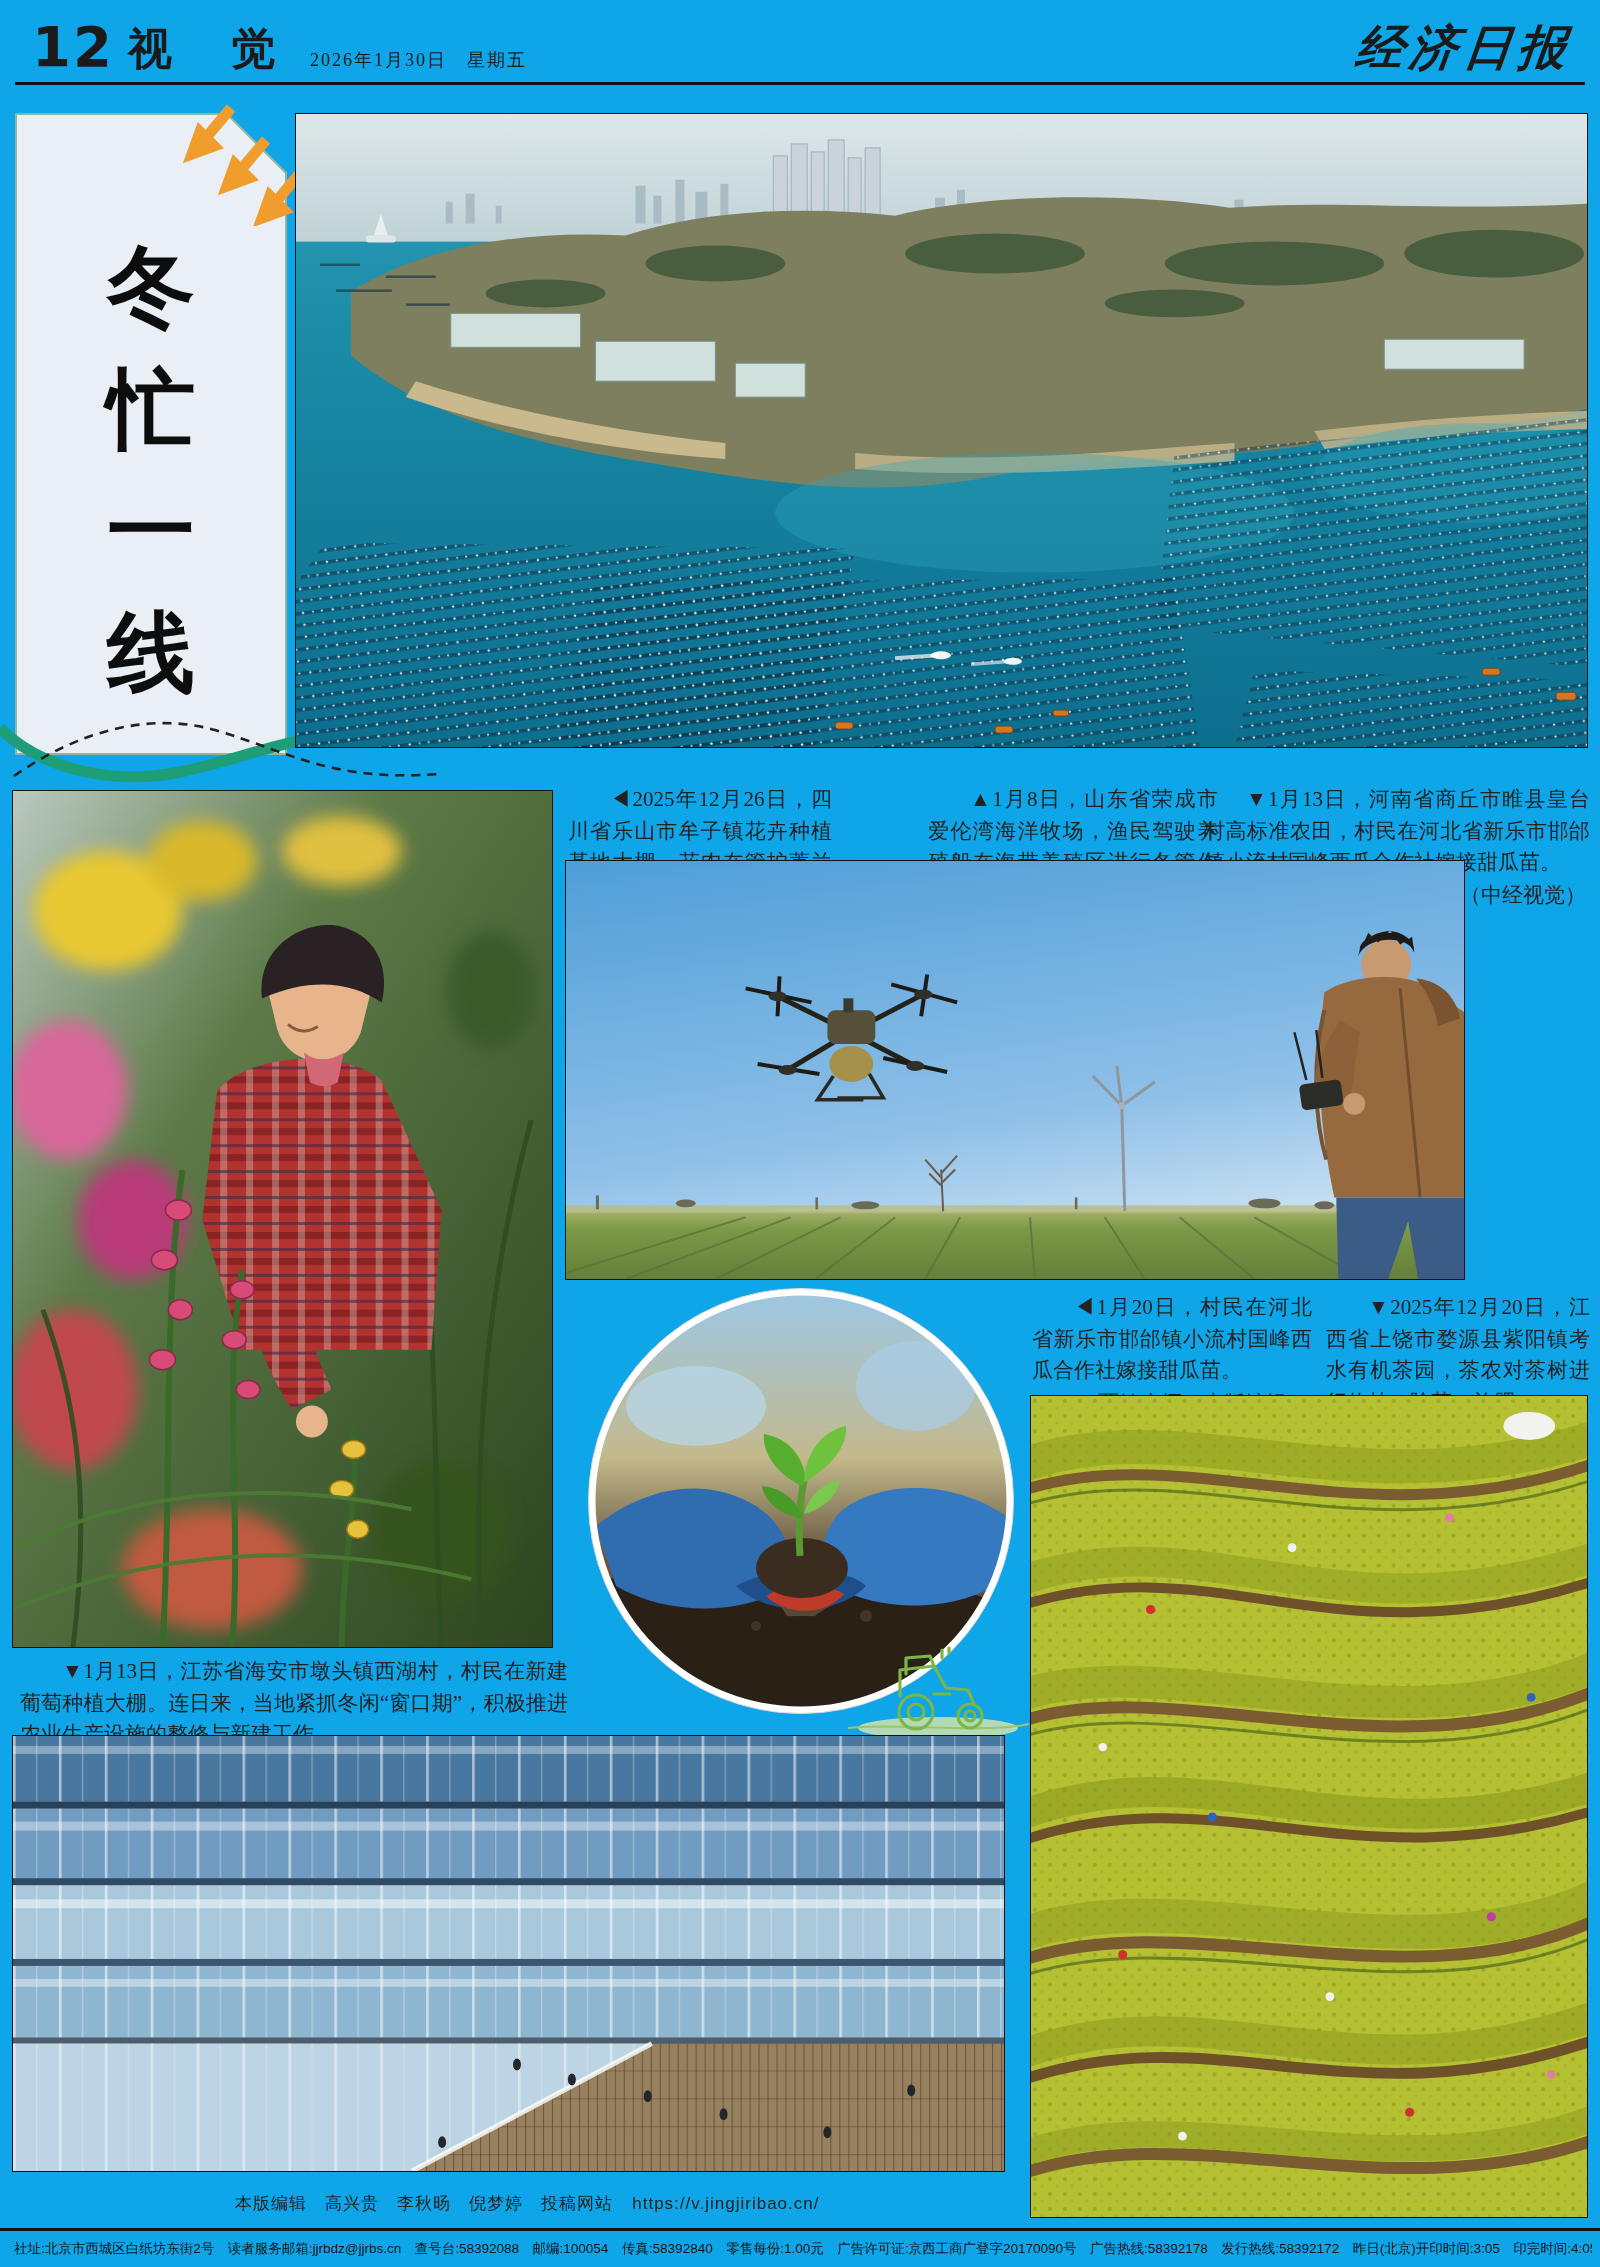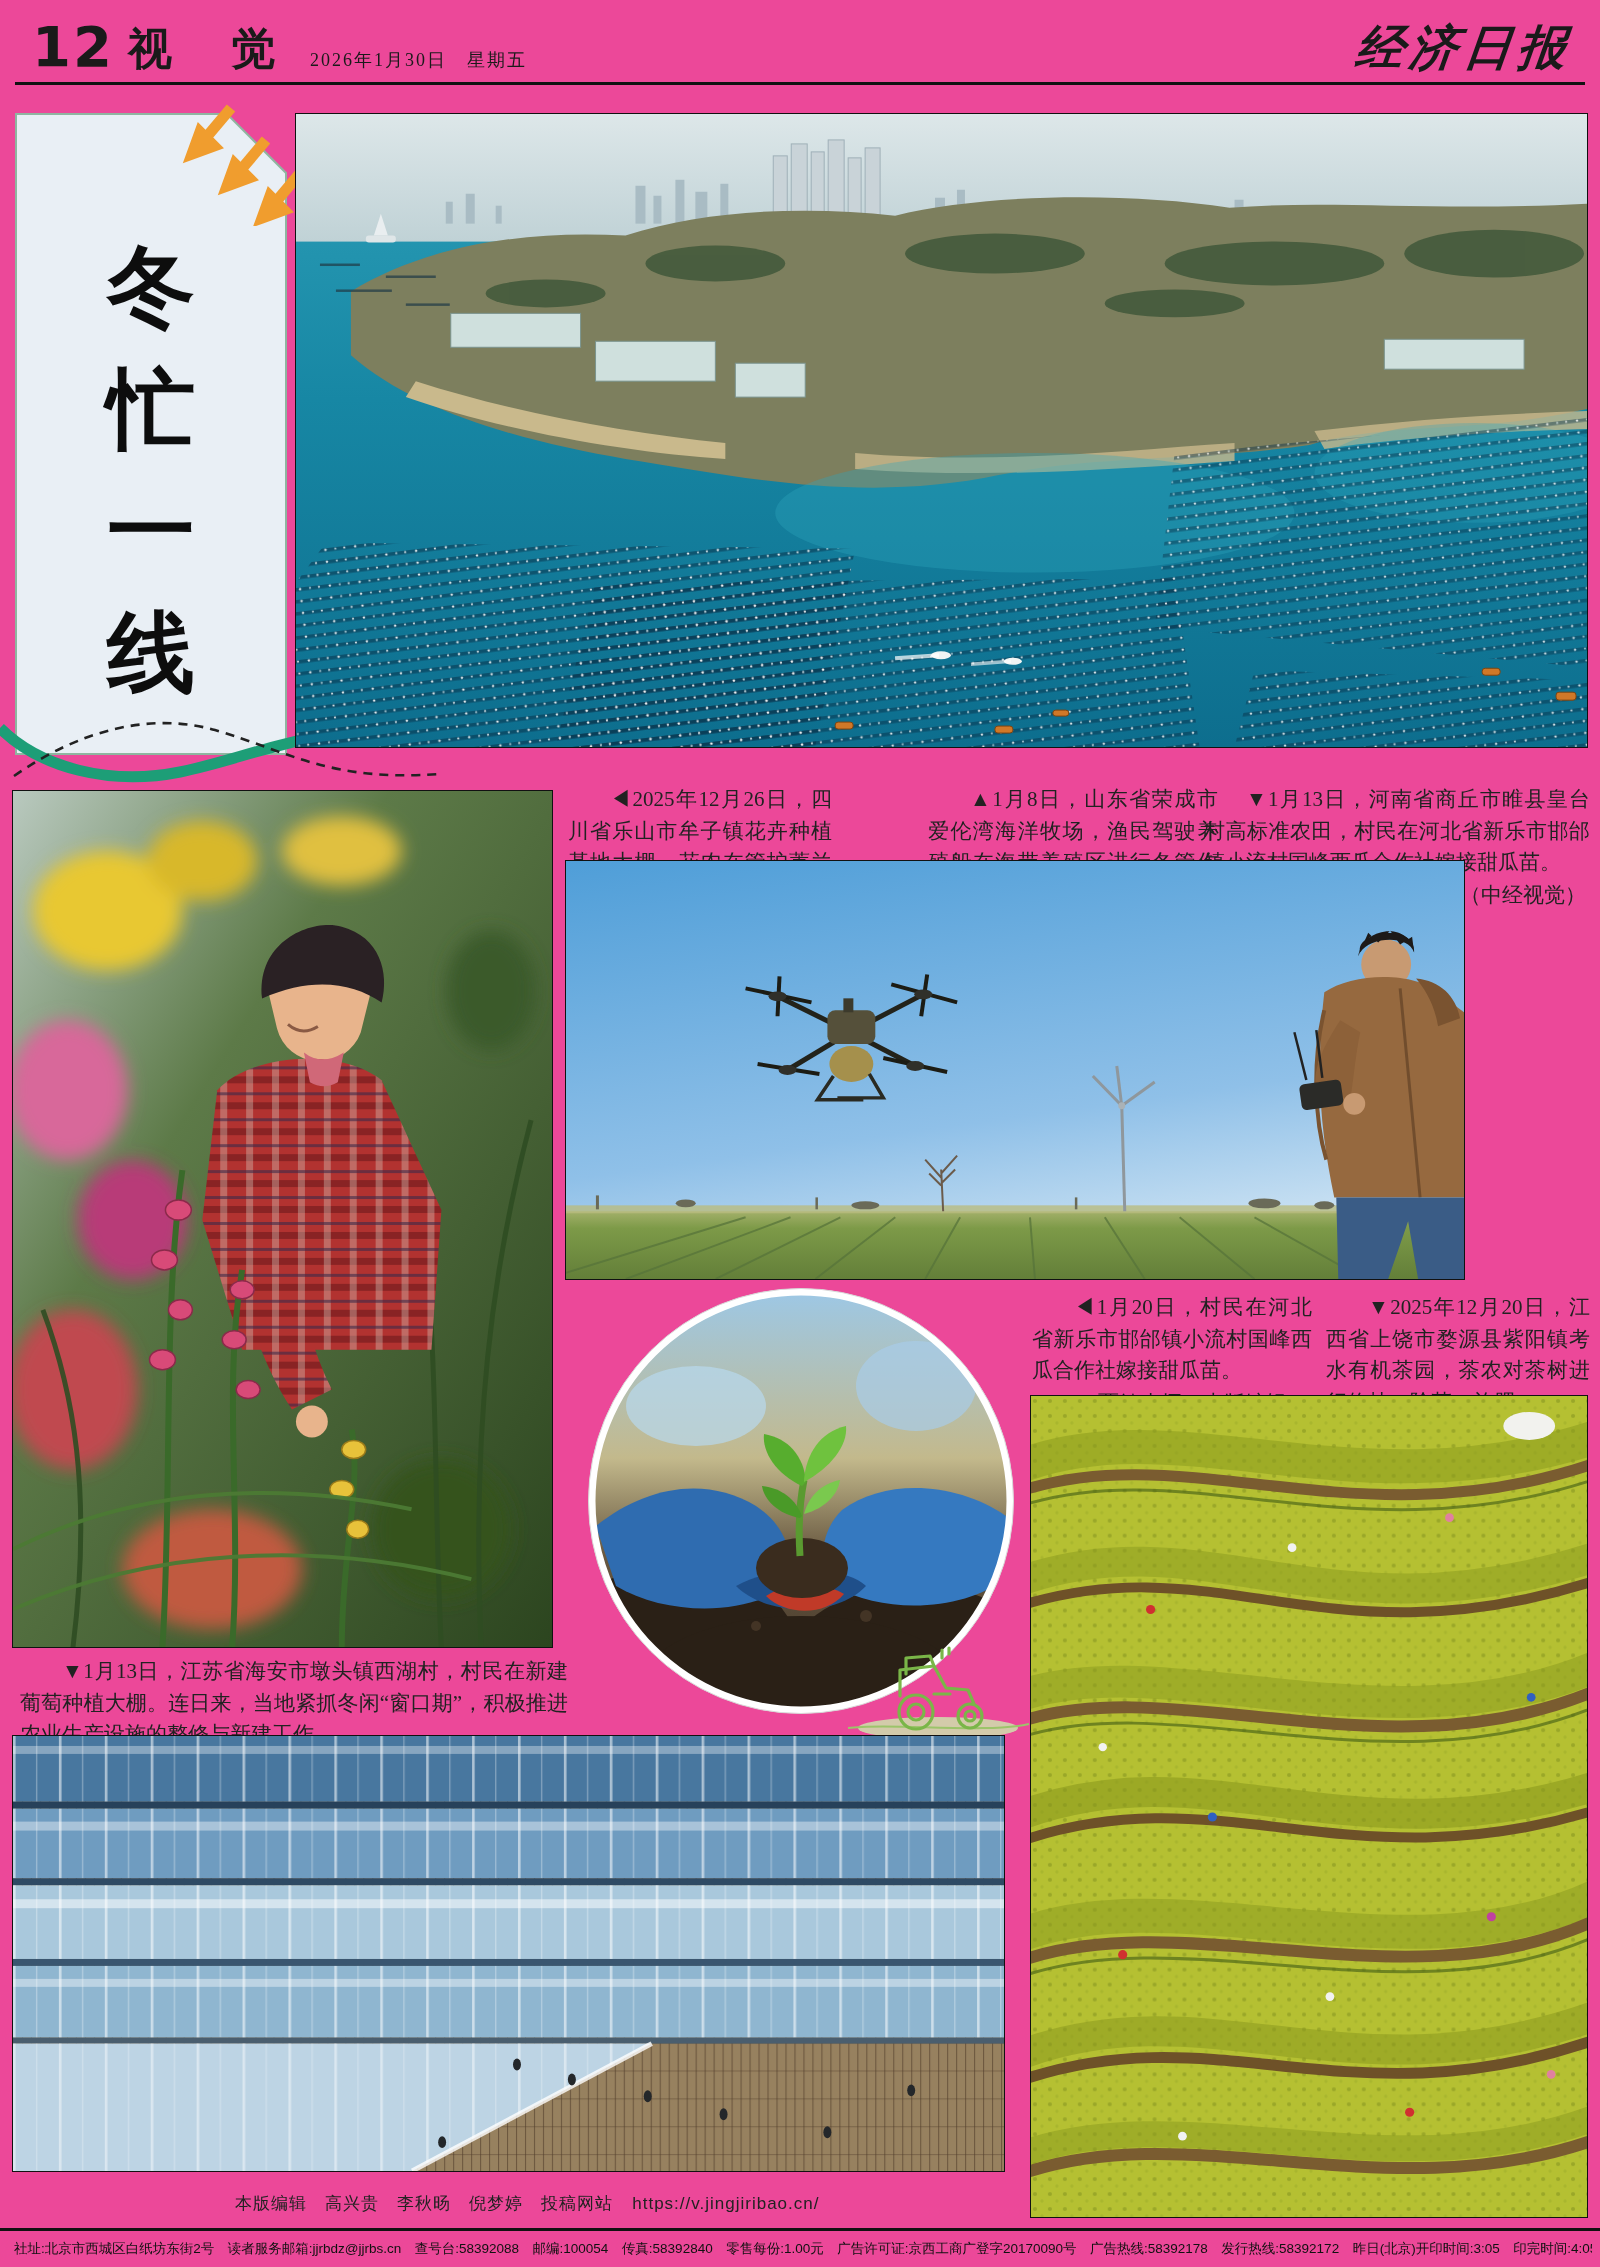--- a/index.html
+++ b/index.html
@@ -1,17 +1,17 @@
 <!DOCTYPE html>
 <html style="--ink: #1a1a1a; --caption-ink: #222222; --box-bg: #e9eff5; --box-border: #8fb5a0; --accent-orange: #f09d2e; --wave-green: #1d9e77; --sea-teal: #1787a4; --sky-blue: #79b3e2; --tea-green: #b5c032;"><head>
 <meta charset="utf-8">
 <style>
   html,body{margin:0;padding:0;background:#888;}
   .page{
-    position:relative;width:1600px;height:2267px;background:#ec4899;margin:0 auto;
+    position:relative;width:1600px;height:2267px;background:#0ea5e9;margin:0 auto;
     font-family:"Liberation Sans",sans-serif;color:var(--ink,#1a1a1a);overflow:hidden;
   }
   .abs{position:absolute;}
   
   .hdr-pagenum{left:32px;top:14px;font-size:56px;font-weight:900;letter-spacing:2px;font-family:"DejaVu Sans",sans-serif;}
   .hdr-section{left:128px;top:20px;font-size:44px;font-weight:900;letter-spacing:22px;font-family:"DejaVu Serif","Liberation Serif",serif;}
   .hdr-date{left:310px;top:48px;font-size:18px;letter-spacing:2px;font-family:"Liberation Serif",serif;}
   .hdr-masthead{right:28px;top:16px;font-size:48px;font-weight:bold;font-style:italic;
     font-family:"DejaVu Serif","Liberation Serif",serif;transform:skewX(-6deg);letter-spacing:6px;}
   .hdr-rule{left:15px;top:82px;width:1570px;height:3px;background:#111;}

